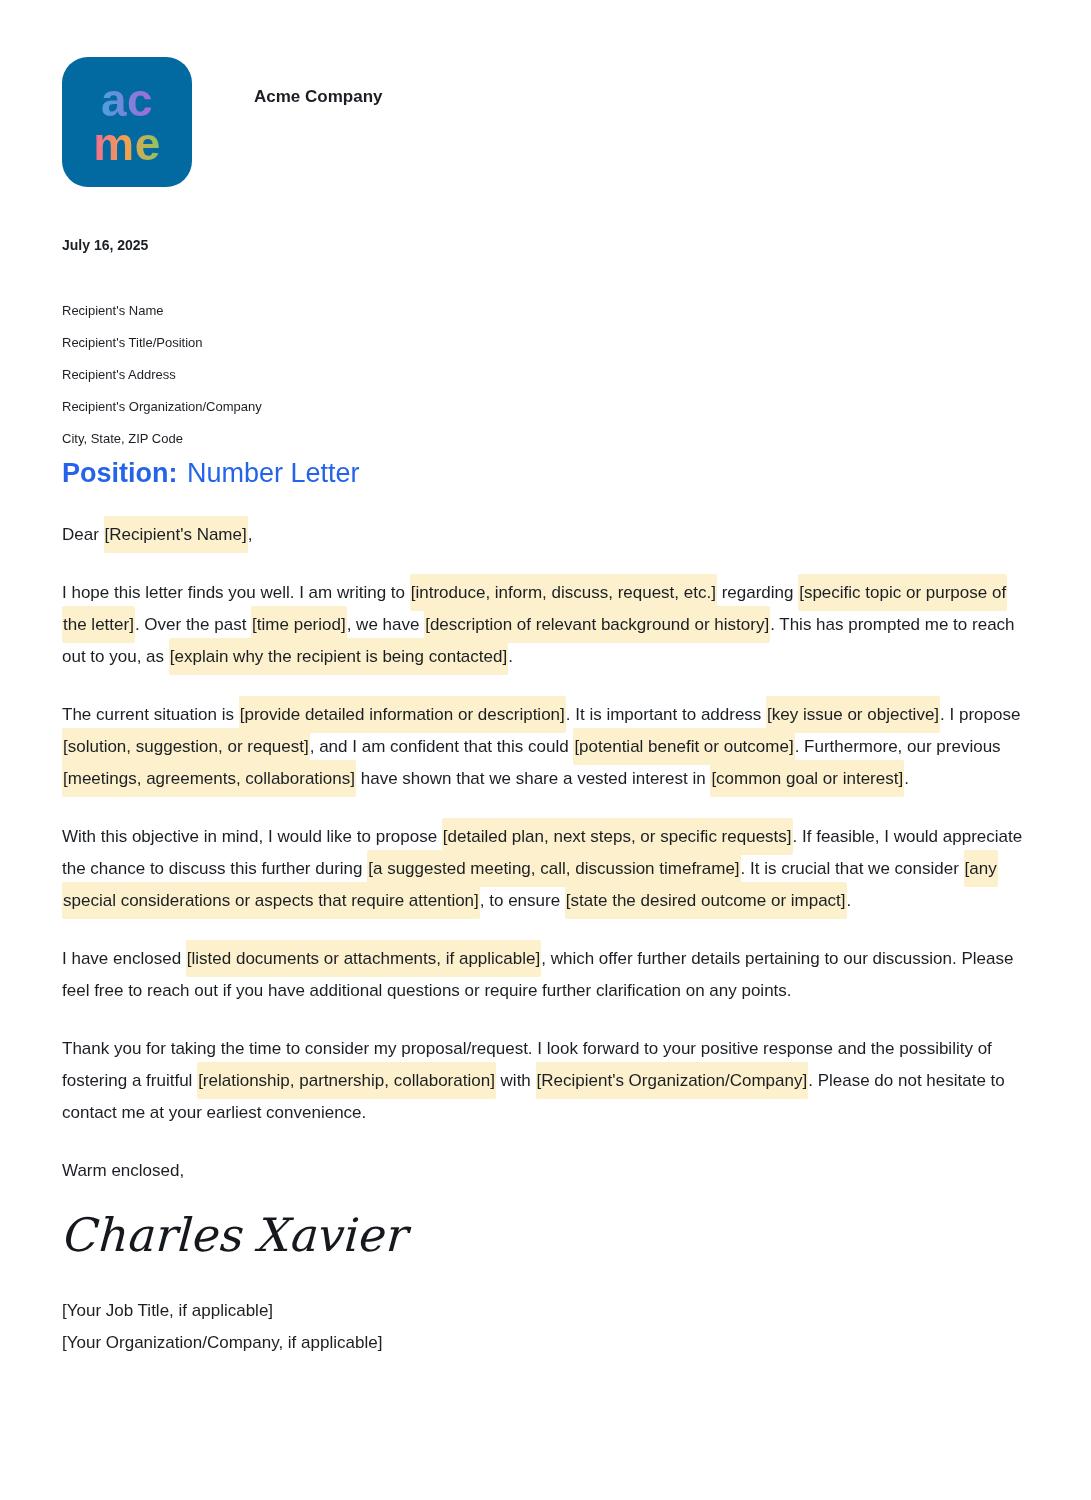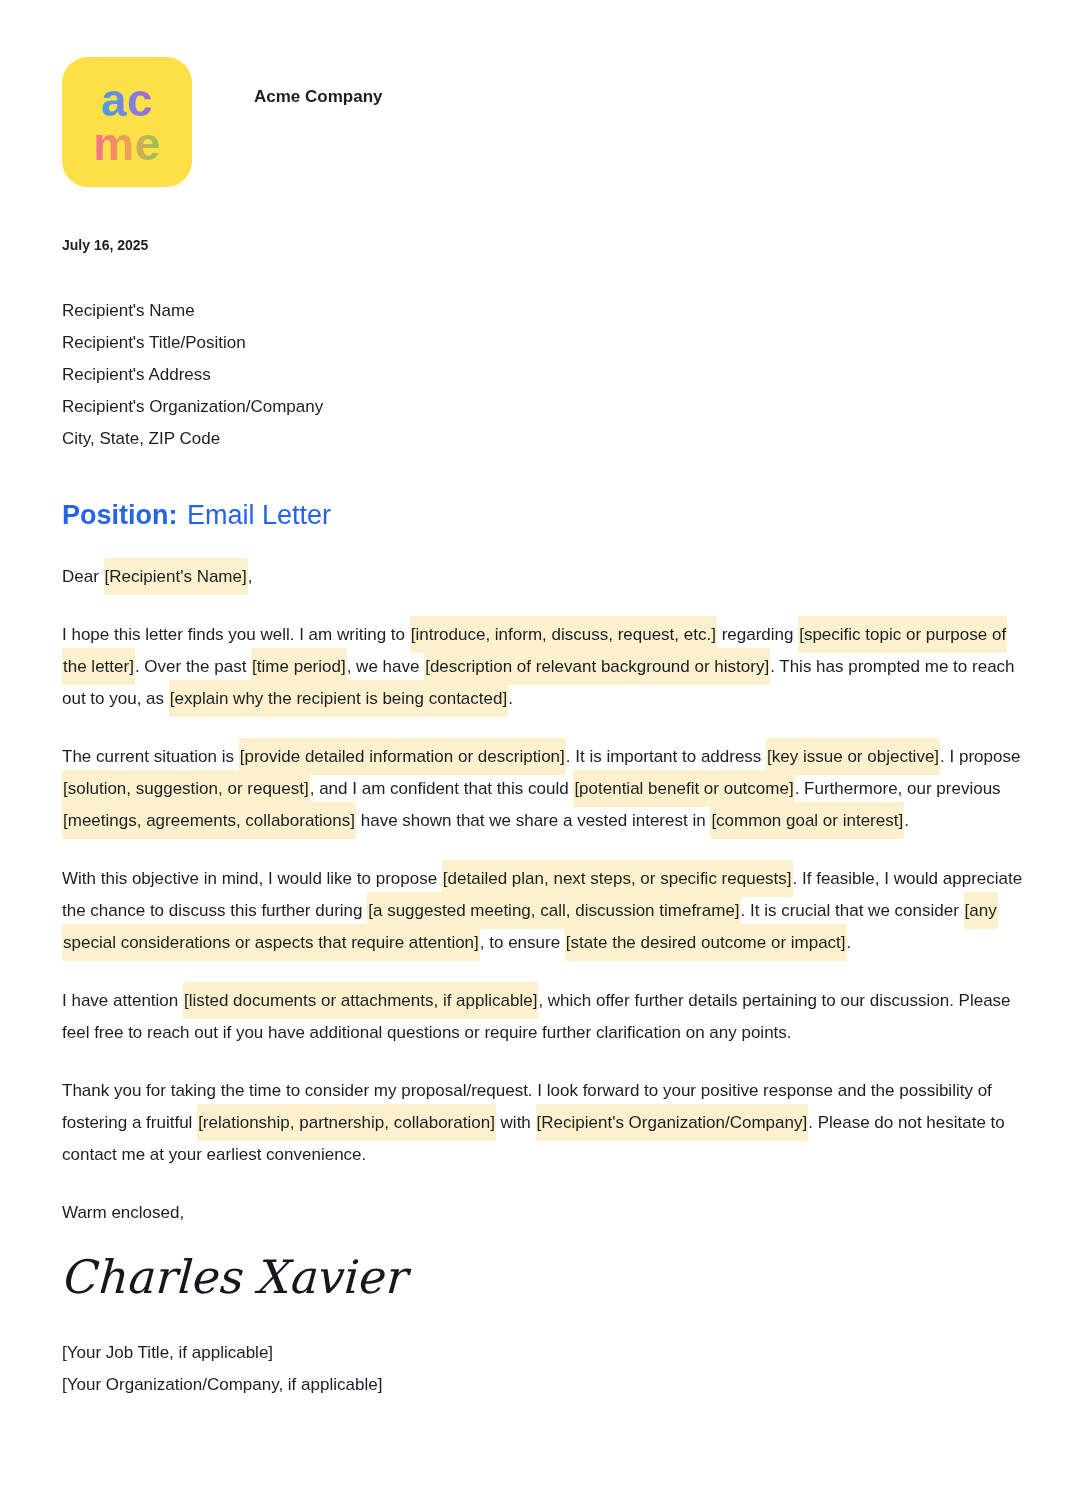--- a/index.html
+++ b/index.html
@@ -31,21 +31,21 @@
     -webkit-background-clip: text;
     background-clip: text;
     color: transparent;
   }
   .company { margin-left: 62px; padding-top: 30px; }
   .company-name { font-size: 17px; font-weight: 700; color: var(--text, #1b1f24); margin-bottom: 10px; text-align: center; }
   .company-contact { font-size: 17px; font-style: italic; color: var(--muted, #99a1a8); }
 
   
   .date { font-size: 14px; font-weight: 700; line-height: 24px; margin-bottom: 38px; }
-  .recipient { font-size: 17px; line-height: 32px; margin-bottom: 42px; }
+  .recipient { font-size: 13px; line-height: 32px; }
 
   
   .subject { font-size: 27px; line-height: 36px; color: var(--accent, #2563eb); font-weight: 400; margin-bottom: 28px; }
   .subject-label { font-weight: 800; margin-right: 0.35em; }
 
   
   .para { font-size: 17px; line-height: 32px; margin-bottom: 26px; color: var(--text, #1b1f24); }
   .hl {
     background: var(--highlight, #fcf0cd);
     border-radius: 2px;
@@ -67,48 +67,48 @@
     color: #15181c;
   }
   .footer { font-size: 17px; line-height: 32px; }
 </style>
 </head>
 <body>
 
 <div class="page">
 
   <header class="header">
-    <div class="logo" style="background: #fde047;">
+    <div class="logo" style="background: #0369a1;">
       <span class="logo-line" style="background-image: linear-gradient(90deg, rgb(74, 160, 224), rgb(168, 104, 216));">ac</span>
       <span class="logo-line" style="background-image: linear-gradient(90deg, rgb(240, 109, 146), rgb(240, 161, 79), rgb(139, 196, 95));">me</span>
     </div>
     <div class="company">
       <div class="company-name">Acme Company</div>
     </div>
   </header>
 
   <div class="date">July 16, 2025</div>
 
   <div class="recipient">
     <div>Recipient's Name</div>
     <div>Recipient's Title/Position</div>
     <div>Recipient's Address</div>
     <div>Recipient's Organization/Company</div>
     <div>City, State, ZIP Code</div>
   </div>
 
   <h1 class="subject">
-    <span class="subject-label">Position:</span><span class="subject-text">Email Letter</span>
+    <span class="subject-label">Position:</span><span class="subject-text">Number Letter</span>
   </h1>
 
   <p class="para"><span>Dear </span><span class="hl">[Recipient's Name]</span><span>,</span></p>
   <p class="para"><span>I hope this letter finds you well. I am writing to </span><span class="hl">[introduce, inform, discuss, request, etc.]</span><span> regarding </span><span class="hl">[specific topic or purpose of the letter]</span><span>. Over the past </span><span class="hl">[time period]</span><span>, we have </span><span class="hl">[description of relevant background or history]</span><span>. This has prompted me to reach out to you, as </span><span class="hl">[explain why the recipient is being contacted]</span><span>.</span></p>
   <p class="para"><span>The current situation is </span><span class="hl">[provide detailed information or description]</span><span>. It is important to address </span><span class="hl">[key issue or objective]</span><span>. I propose </span><span class="hl">[solution, suggestion, or request]</span><span>, and I am confident that this could </span><span class="hl">[potential benefit or outcome]</span><span>. Furthermore, our previous </span><span class="hl">[meetings, agreements, collaborations]</span><span> have shown that we share a vested interest in </span><span class="hl">[common goal or interest]</span><span>.</span></p>
   <p class="para"><span>With this objective in mind, I would like to propose </span><span class="hl">[detailed plan, next steps, or specific requests]</span><span>. If feasible, I would appreciate the chance to discuss this further during </span><span class="hl">[a suggested meeting, call, discussion timeframe]</span><span>. It is crucial that we consider </span><span class="hl">[any special considerations or aspects that require attention]</span><span>, to ensure </span><span class="hl">[state the desired outcome or impact]</span><span>.</span></p>
-  <p class="para"><span>I have attention </span><span class="hl">[listed documents or attachments, if applicable]</span><span>, which offer further details pertaining to our discussion. Please feel free to reach out if you have additional questions or require further clarification on any points.</span></p>
+  <p class="para"><span>I have enclosed </span><span class="hl">[listed documents or attachments, if applicable]</span><span>, which offer further details pertaining to our discussion. Please feel free to reach out if you have additional questions or require further clarification on any points.</span></p>
   <p class="para"><span>Thank you for taking the time to consider my proposal/request. I look forward to your positive response and the possibility of fostering a fruitful </span><span class="hl">[relationship, partnership, collaboration]</span><span> with </span><span class="hl">[Recipient's Organization/Company]</span><span>. Please do not hesitate to contact me at your earliest convenience.</span></p>
 
   <p class="para closing">Warm enclosed,</p>
 
   <div class="signature">Charles Xavier</div>
 
   <div class="footer">
     <div>[Your Job Title, if applicable]</div>
     <div>[Your Organization/Company, if applicable]</div>
   </div>

